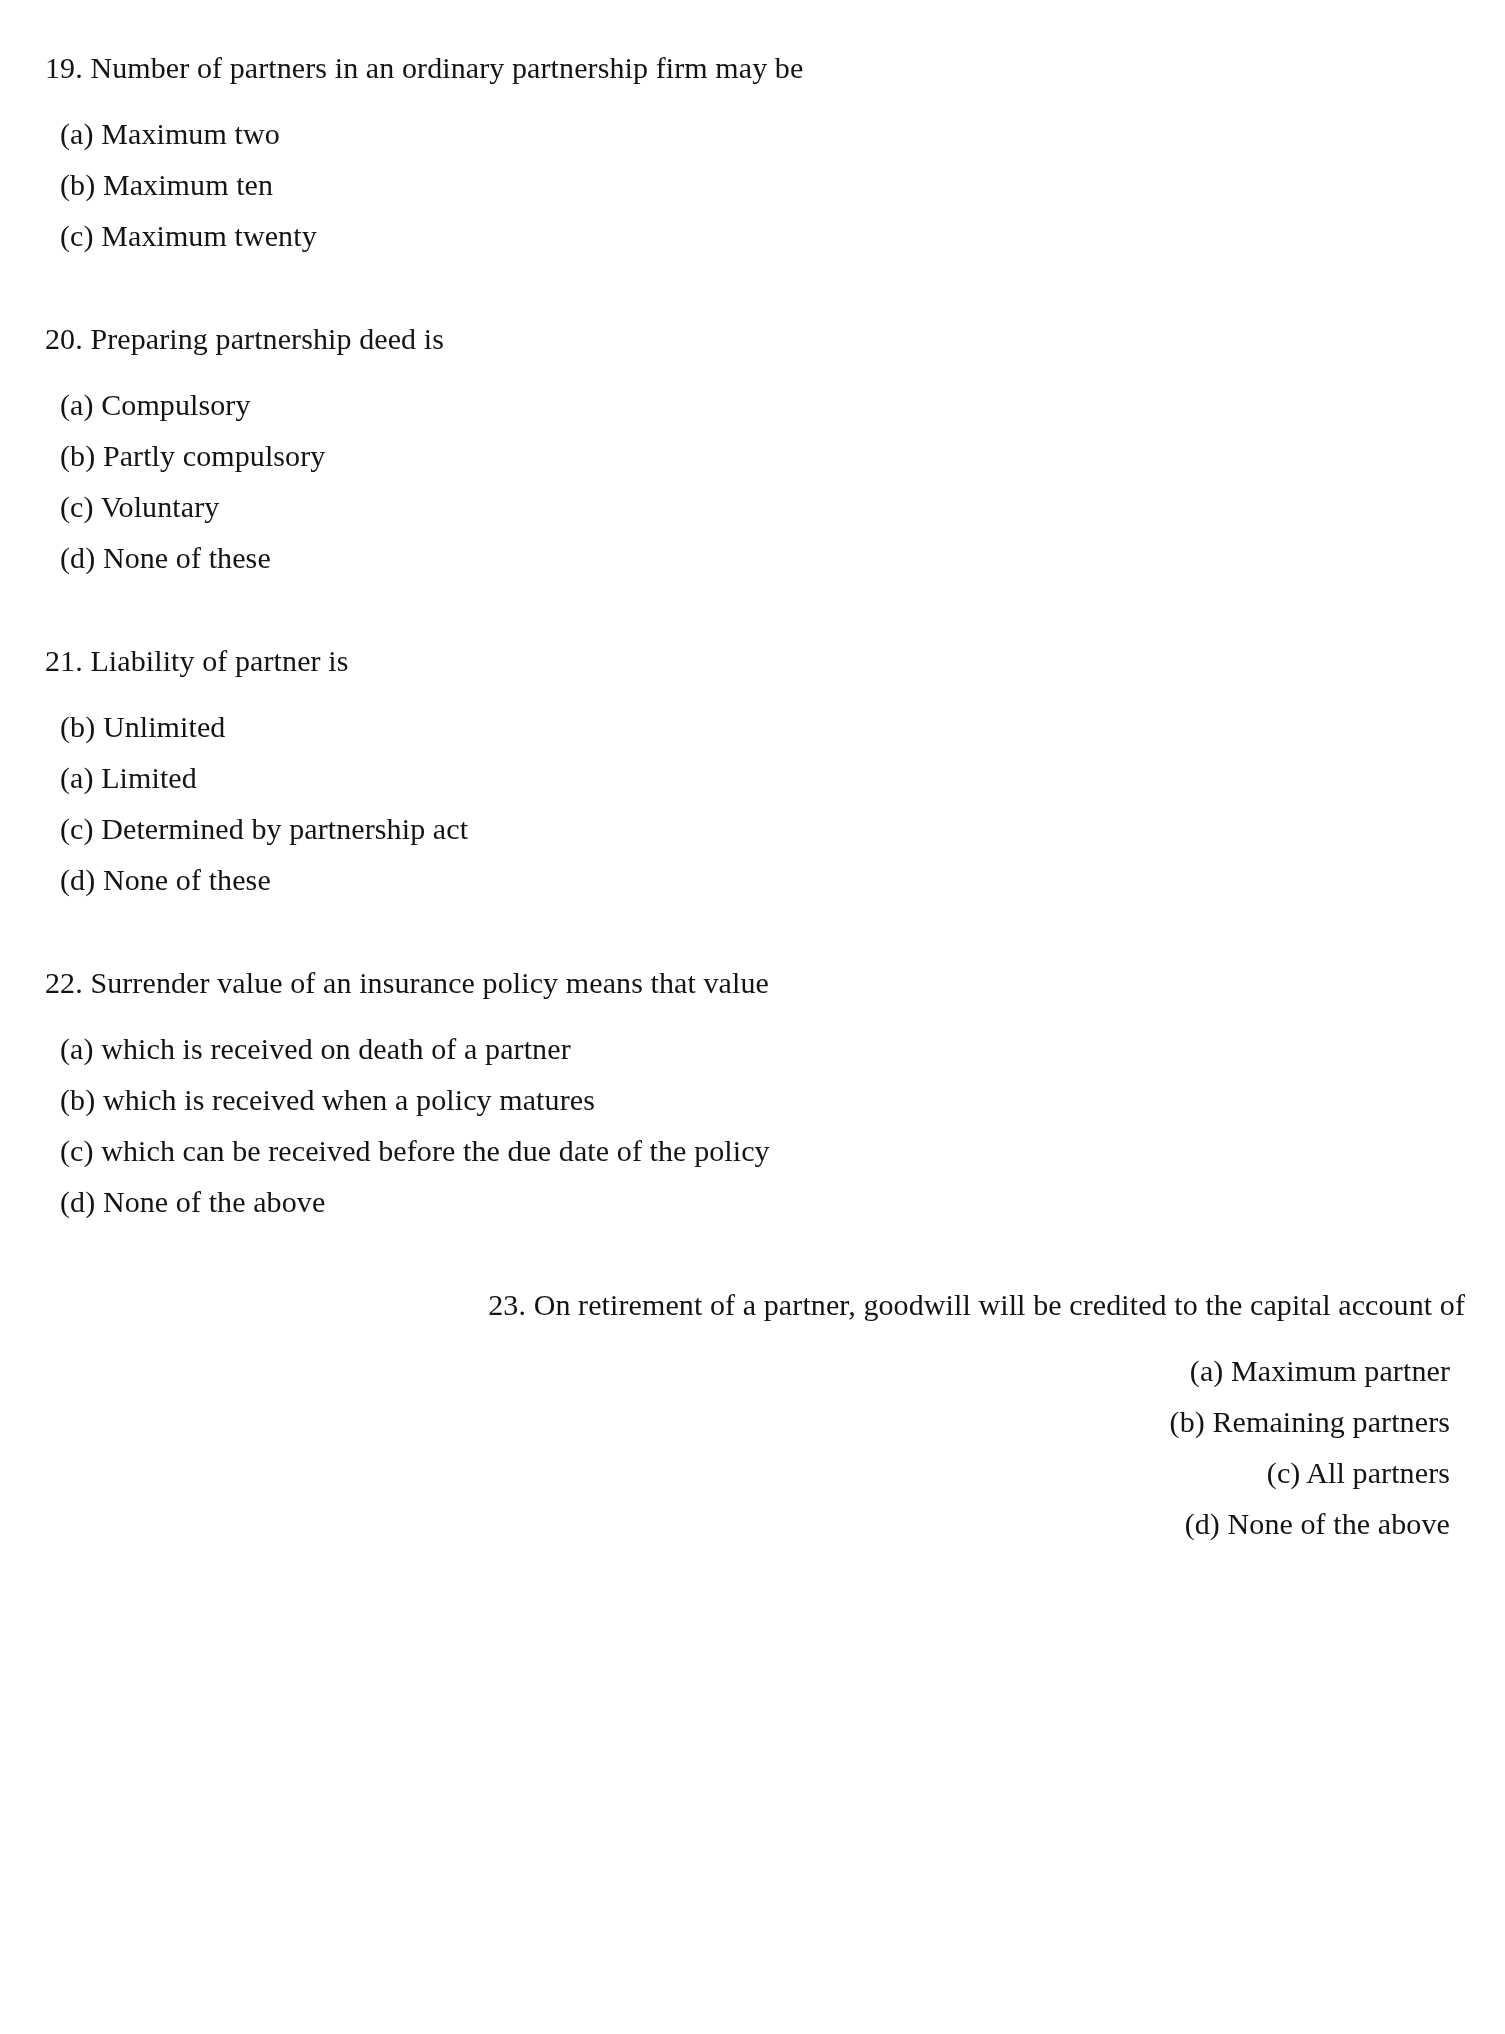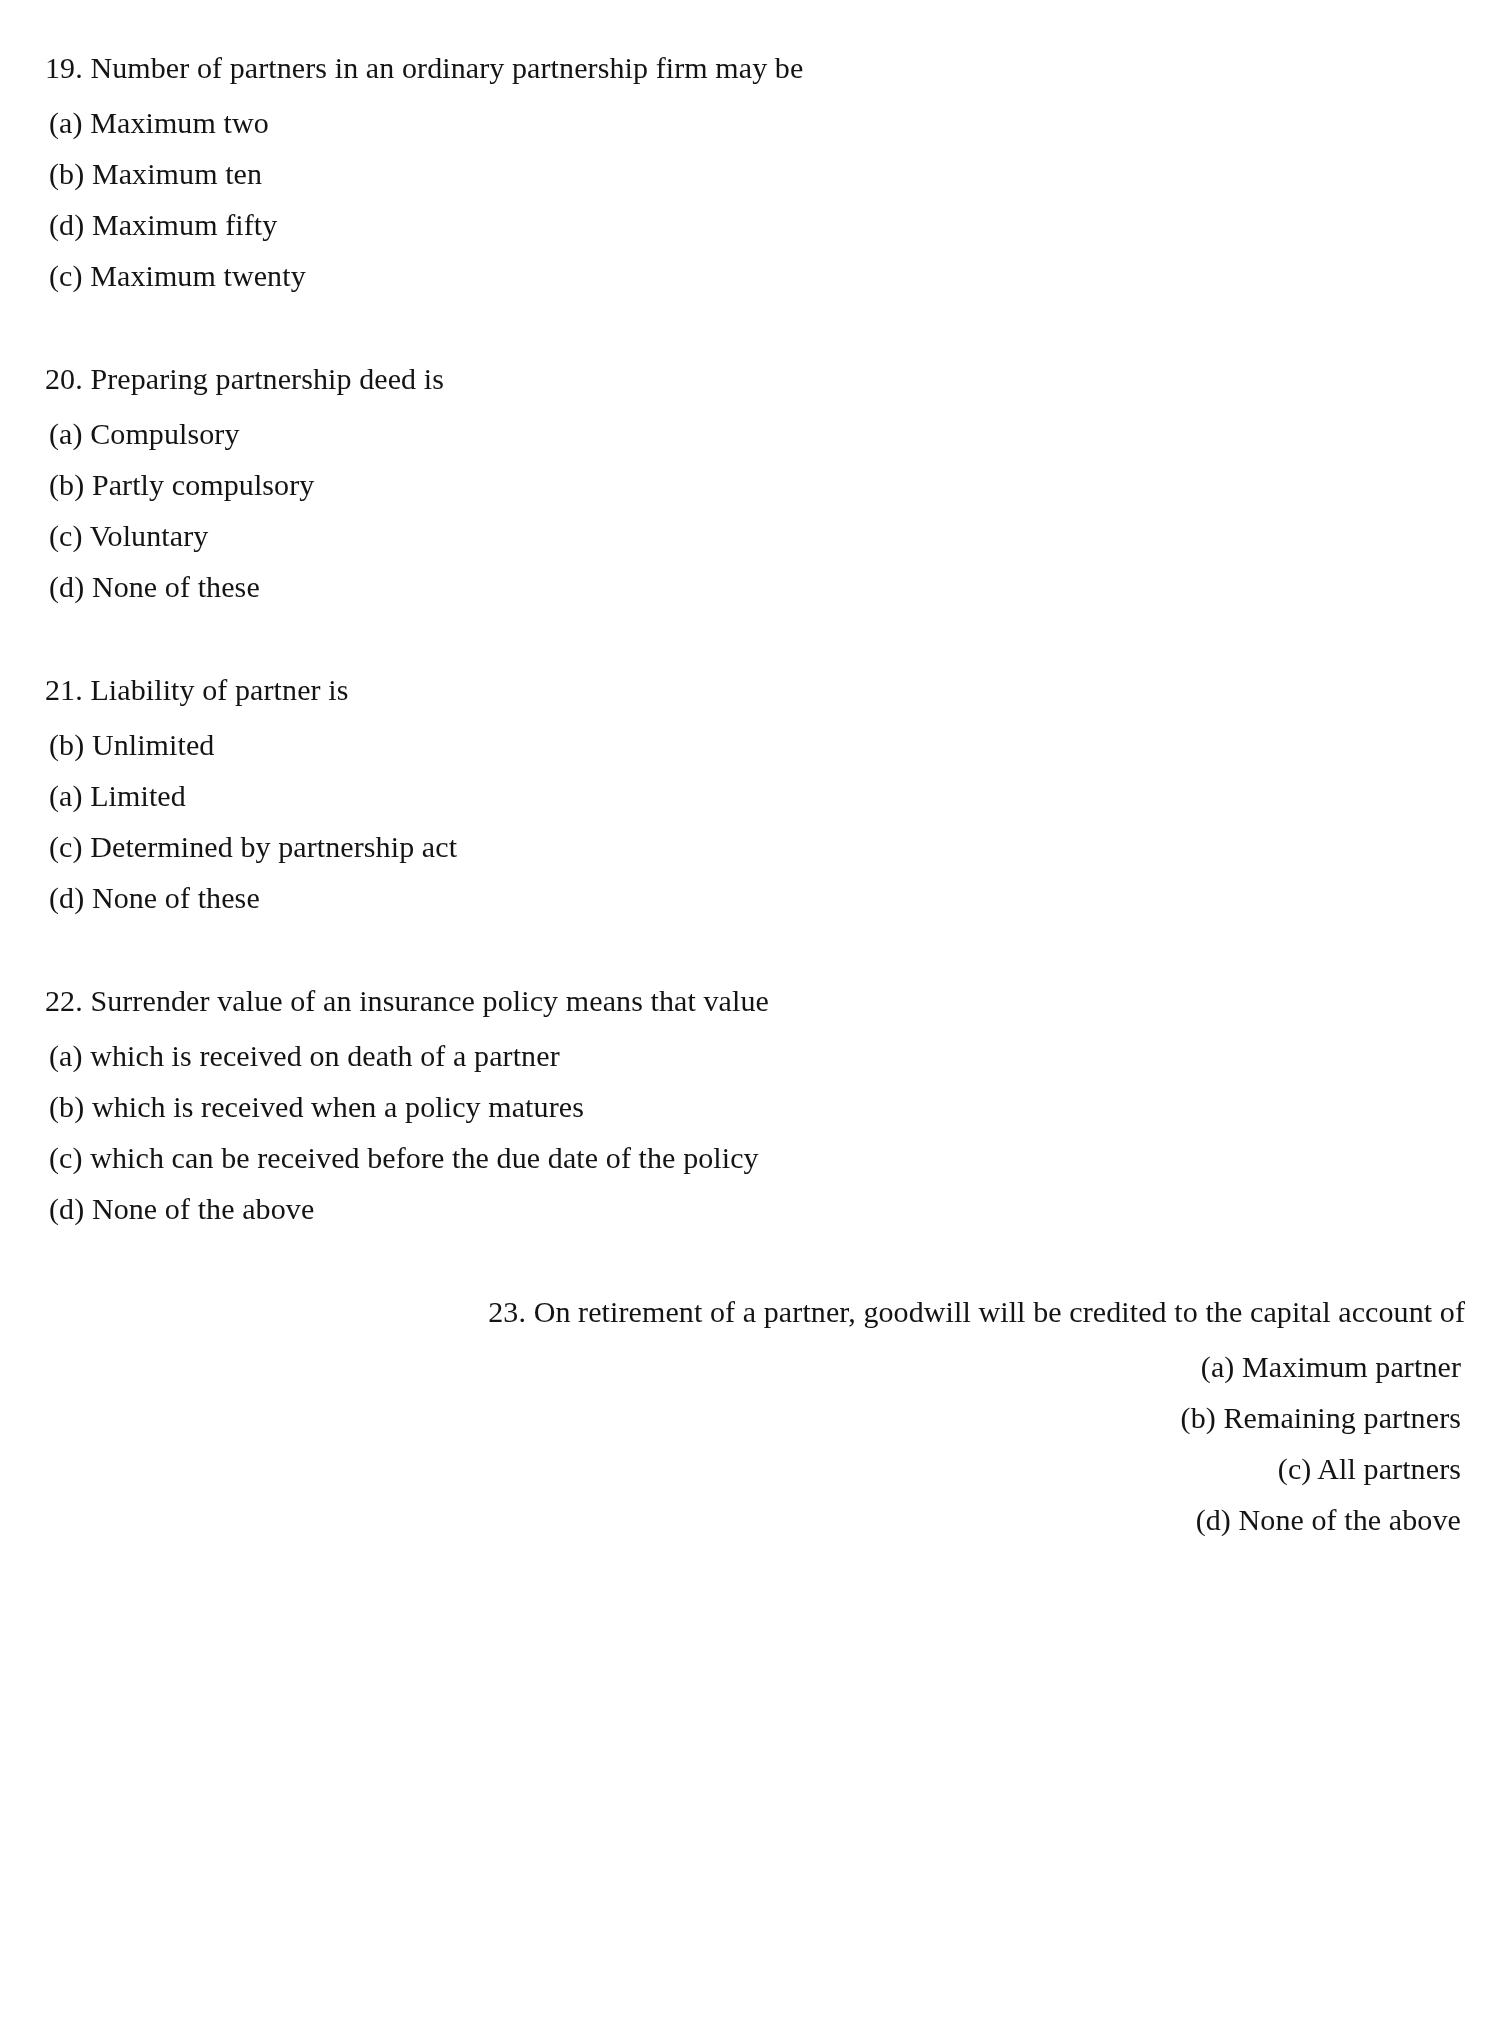--- a/index.html
+++ b/index.html
@@ -36,21 +36,21 @@
   }
   .q-stem {
     font-size: 30px;
     line-height: 51px;
     font-weight: 400;
     letter-spacing: 0.1px;
     white-space: nowrap;
   }
   .opt-list {
     list-style: none;
-    margin: 4px;
+    margin: 15px;
     padding: 0;
   }
   .opt {
     font-size: 30px;
     line-height: 51px;
     font-weight: 400;
     letter-spacing: 0.1px;
     white-space: nowrap;
   }
 </style>
@@ -58,21 +58,20 @@
 <body>
 
 <div class="page">
   <div class="content">
 
     <div class="question-block">
       <div class="q-stem">19. Number of partners in an ordinary partnership firm may be</div>
       <ul class="opt-list">
         <li class="opt">(a) Maximum two</li>
         <li class="opt">(b) Maximum ten</li>
-        <li class="opt">(d) Maximum fifty</li>
         <li class="opt">(c) Maximum twenty</li>
       </ul>
     </div>
 
     <div class="question-block">
       <div class="q-stem">20. Preparing partnership deed is</div>
       <ul class="opt-list">
         <li class="opt">(a) Compulsory</li>
         <li class="opt">(b) Partly compulsory</li>
         <li class="opt">(c) Voluntary</li>

